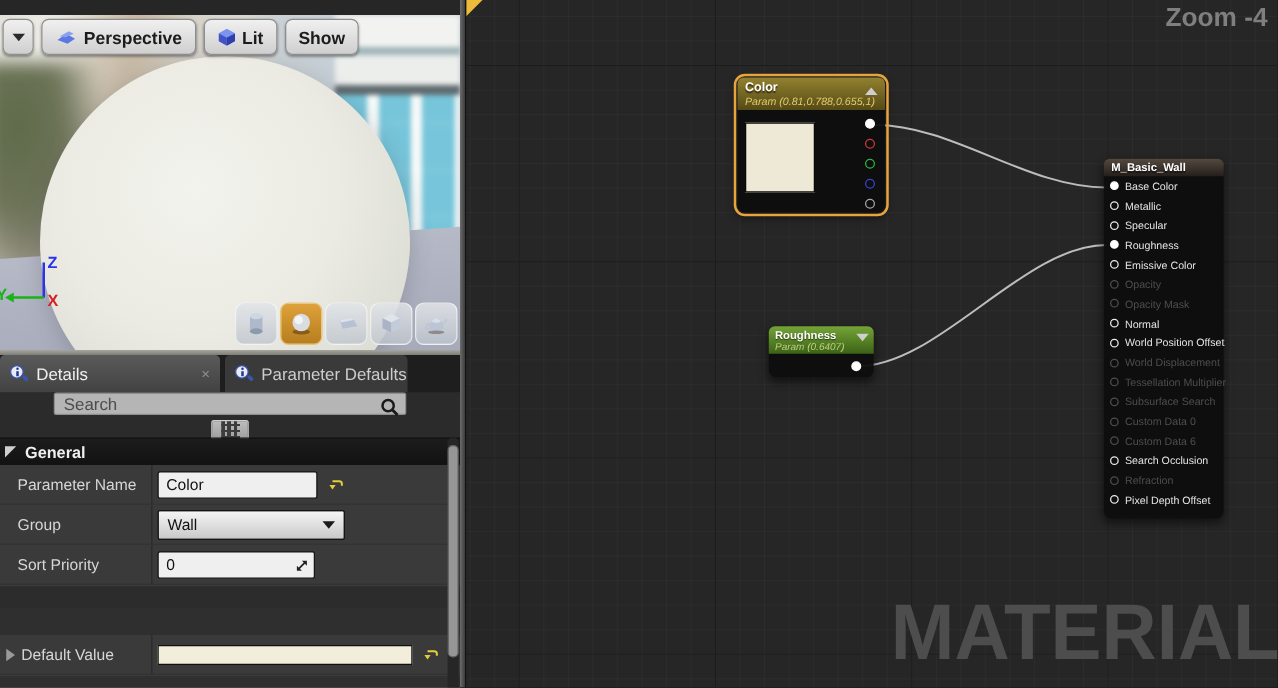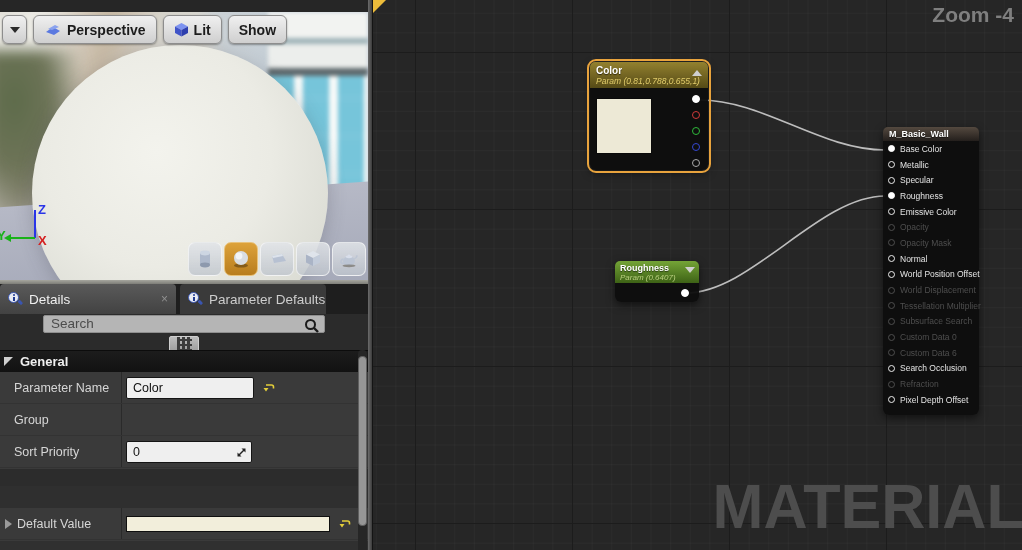--- a/index.html
+++ b/index.html
@@ -329,20 +329,26 @@
           <div class="prop-value">
             <input class="text-input" type="text" value="Color" style="">
             <svg width="13" height="12" viewBox="0 0 13 12">
               <path d="M4 3 H9.5 Q11.5 3 11.5 5 V6.5" fill="none" stroke="#E3CE3A" stroke-width="1.6"></path>
               <polygon points="1.5,6 6.5,6 4,9.5" fill="#E3CE3A"></polygon>
             </svg>
           </div>
         </div>
         <div class="prop-row">
           <div class="prop-label">Group</div>
+          <div class="prop-value">
+            <div class="dropdown">
+              <span>Wall</span>
+              <span class="caret-down"></span>
+            </div>
+          </div>
         </div>
         <div class="prop-row">
           <div class="prop-label">Sort Priority</div>
           <div class="prop-value">
             <span class="num-wrap">
               <input class="text-input num-input" type="text" value="0" style="">
               <svg width="11" height="11" viewBox="0 0 11 11">
                 <line x1="2.5" y1="8.5" x2="8.5" y2="2.5" stroke="#222" stroke-width="1.4"></line>
                 <polygon points="9.5,1.5 9.5,5.5 5.5,1.5" fill="#222"></polygon>
                 <polygon points="1.5,9.5 1.5,5.5 5.5,9.5" fill="#222"></polygon>

